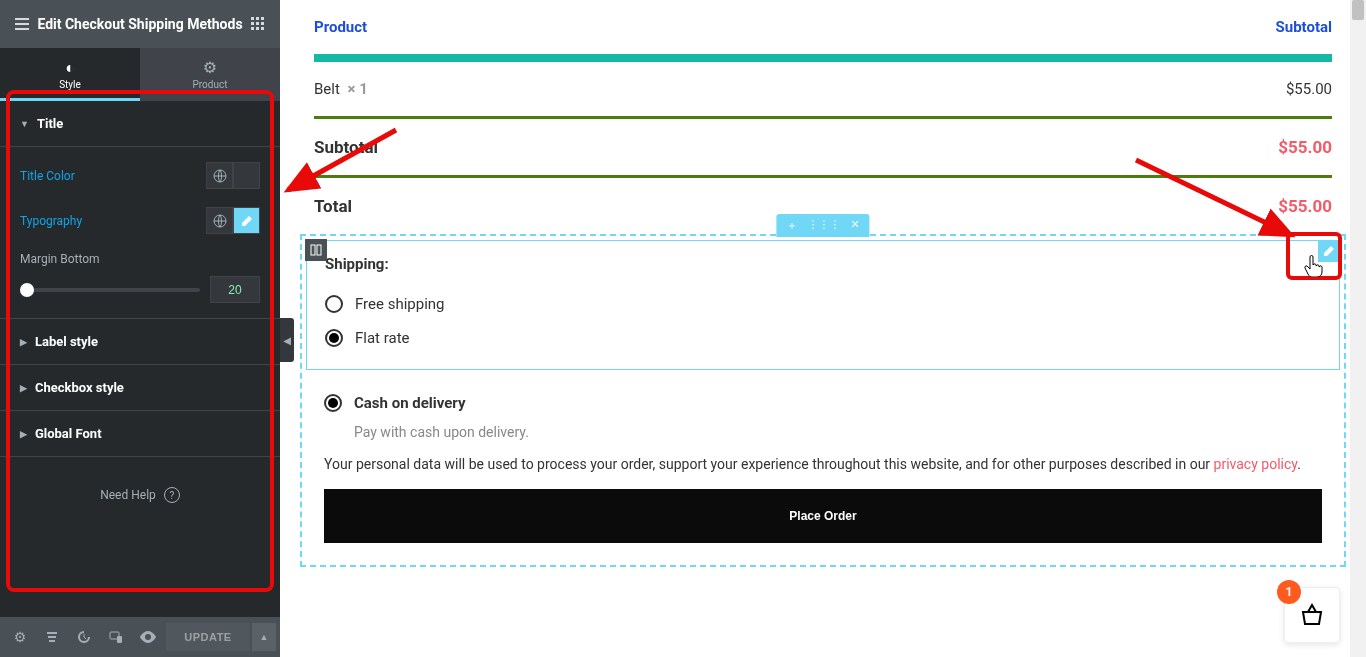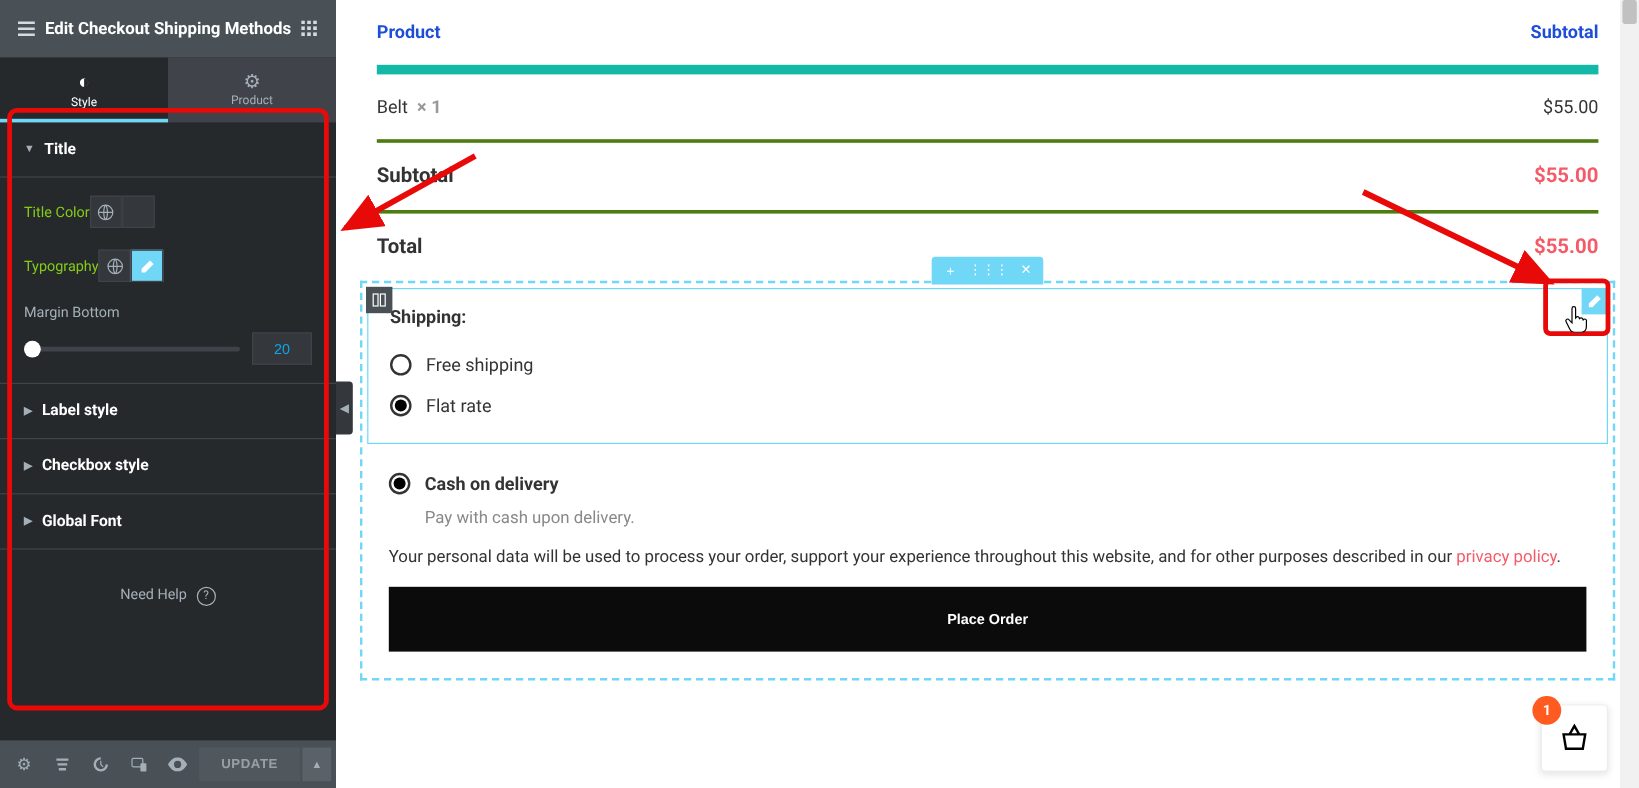--- a/index.html
+++ b/index.html
@@ -12,32 +12,32 @@
 .sb-header-title { flex: 1; text-align: center; font-size: 14px; font-weight: 700; line-height: 1.3; }
 .sb-icon-btn { width: 20px; height: 20px; display: flex; align-items: center; justify-content: center; cursor: pointer; color: #d5dadf; }
 .sb-tabs { display: flex; background: #404349; }
 .sb-tab { flex: 1; text-align: center; padding: 10px 0 8px; cursor: pointer; color: #a4afb7; font-size: 10px; border-bottom: 3px solid transparent; }
 .sb-tab.active { background: #26292c; border-bottom-color: #71d7f7; color: #fff; }
 .sb-tab-icon { display: block; font-size: 16px; margin-bottom: 2px; }
 .sb-sections { flex: 1; overflow: auto; }
 .sb-section-header { display: flex; align-items: center; gap: 8px; padding: 15px 20px; font-size: 13px; font-weight: 700; color: #fff; cursor: pointer; border-bottom: 1px solid #404349; }
 .sb-caret { font-size: 9px; color: #a4afb7; }
 .sb-section-body { padding: 15px 20px; border-bottom: 1px solid #404349; }
-.sb-row { display: flex; align-items: center; margin-bottom: 18px; font-size: 12px; color: #84cc16; }
+.sb-row { display: flex; align-items: center; justify-content: space-between; margin-bottom: 18px; font-size: 12px; color: #0ea5e9; }
 .sb-row:last-child { margin-bottom: 0; }
 .sb-color-controls { display: flex; gap: 0; }
 .sb-mini-btn { width: 27px; height: 27px; background: #34383c; border: 1px solid #404349; display: flex; align-items: center; justify-content: center; cursor: pointer; color: #a4afb7; font-size: 13px; }
 .sb-mini-btn.blue { background: #71d7f7; color: #fff; }
 .sb-mini-btn.swatch { background: #34383c; }
 .sb-slider-row { display: block; }
 .sb-slider-label { font-size: 12px; color: #a4afb7; margin-bottom: 10px; display: block; }
 .sb-slider-wrap { display: flex; align-items: center; gap: 10px; }
 .sb-slider-track { flex: 1; height: 4px; background: #404349; border-radius: 2px; position: relative; }
 .sb-slider-thumb { position: absolute; width: 14px; height: 14px; border-radius: 50%; background: #fff; top: -5px; left: 0; cursor: pointer; }
-.sb-slider-value { width: 50px; height: 27px; background: #34383c; border: 1px solid #404349; color: #0ea5e9; text-align: center; font-size: 12px; }
+.sb-slider-value { width: 50px; height: 27px; background: #34383c; border: 1px solid #404349; color: #86efac; text-align: center; font-size: 12px; }
 .sb-help { text-align: center; padding: 30px 0; color: #a4afb7; font-size: 12px; }
 .sb-help-q { display: inline-flex; width: 16px; height: 16px; border: 1px solid #a4afb7; border-radius: 50%; align-items: center; justify-content: center; font-size: 10px; margin-left: 5px; }
 
 .sb-footer { height: 40px; background: #495157; display: flex; align-items: center; padding: 0 4px; }
 .sb-footer-btn { width: 32px; height: 40px; display: flex; align-items: center; justify-content: center; color: #a4afb7; cursor: pointer; font-size: 14px; }
 .sb-update { flex: 1; background: #39b54a; color: #fff; border: none; height: 28px; font-size: 11px; font-weight: 700; cursor: pointer; margin: 0 2px; opacity: .45; background: #5a6268; letter-spacing: .5px; }
 .sb-update-drop { width: 24px; height: 28px; background: #5a6268; display: flex; align-items: center; justify-content: center; color: #a4afb7; cursor: pointer; font-size: 9px; }
 
 .sb-collapse { position: absolute; right: -14px; top: 318px; width: 14px; height: 44px; background: #34383c; color: #a4afb7; display: flex; align-items: center; justify-content: center; cursor: pointer; font-size: 10px; border-radius: 0 3px 3px 0; z-index: 5; }
 

